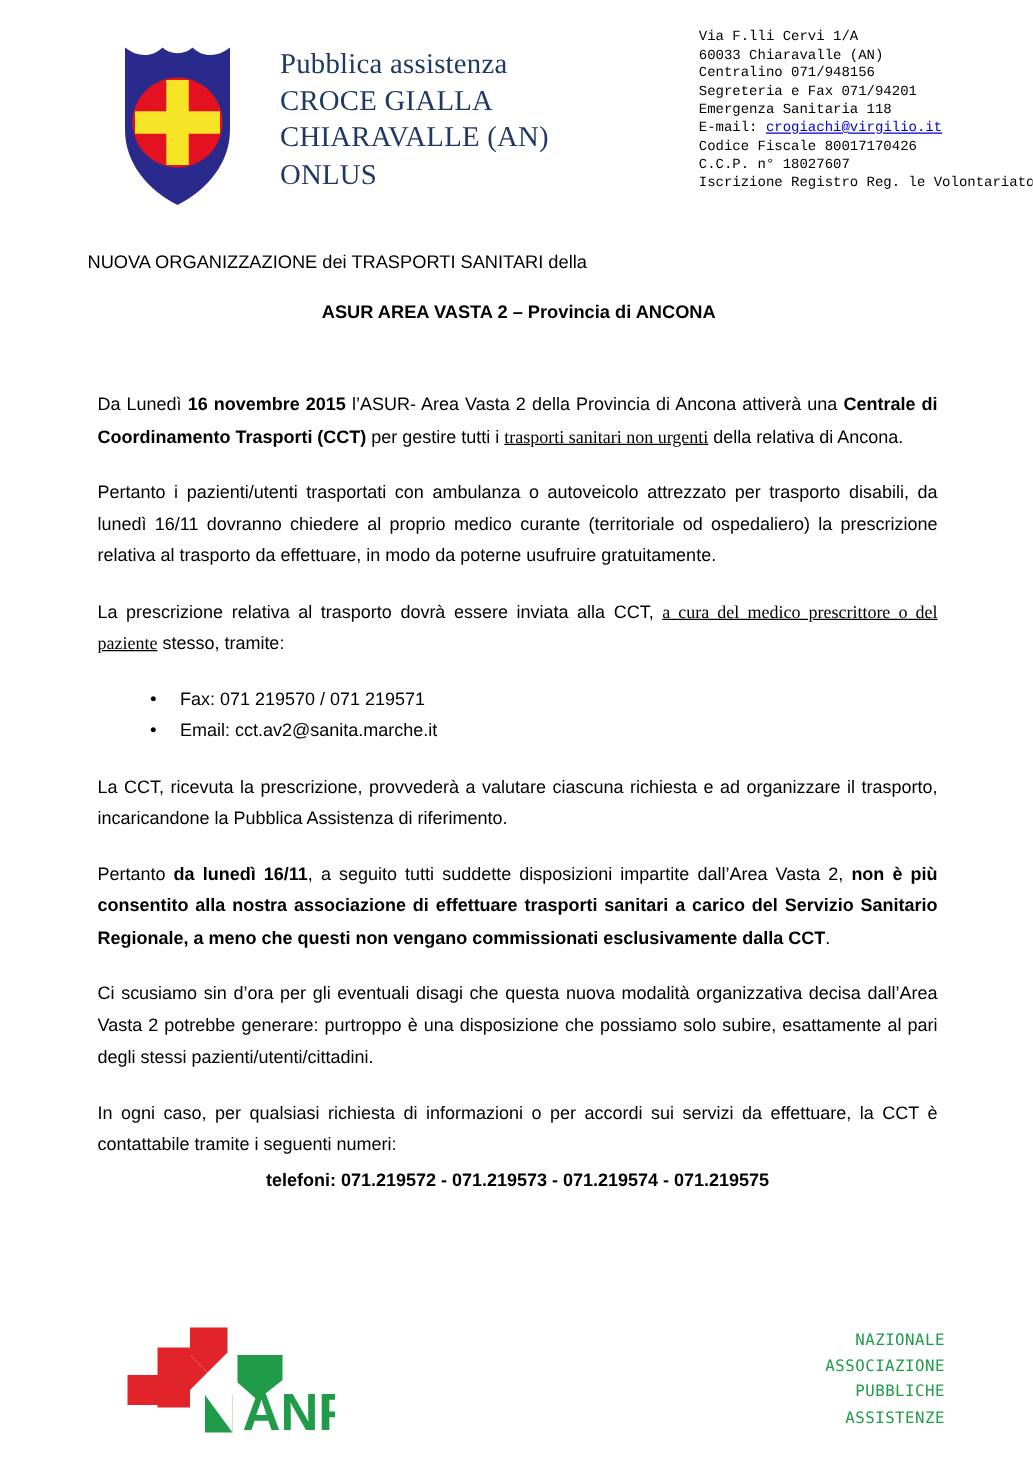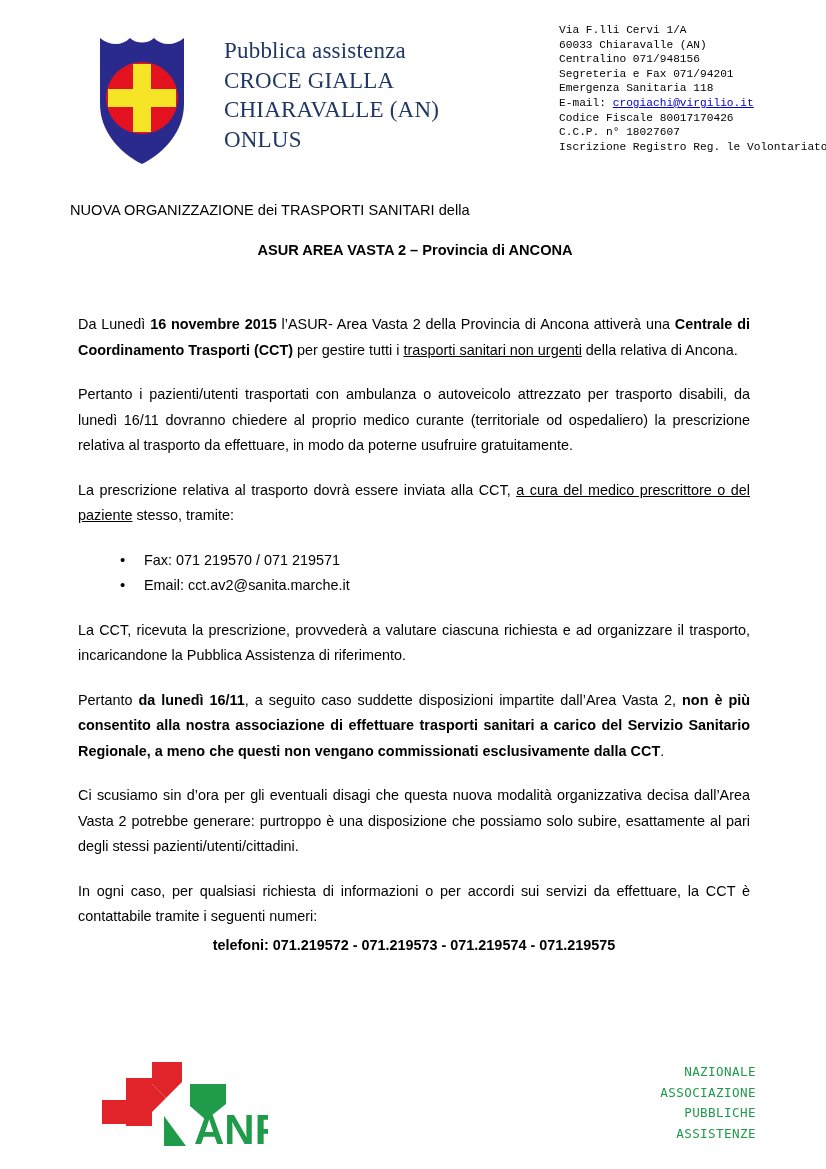--- a/index.html
+++ b/index.html
@@ -101,21 +101,21 @@
 
   p.para {
     margin: 0 0 19px 0;
     text-align: justify;
     text-justify: inter-word;
     font-size: 14.4px;
     line-height: 25.5px;
   }
   p.para.last { margin-bottom: 0; }
   p.para b { font-weight: bold; }
-  p.para u { text-decoration: underline; }
+  p.para u { text-decoration: underline; font-family: Liberation Serif, serif; }
 
   ul.bullets {
     margin: 12px 0 19px 0;
     padding: 0 0 0 42px;
     list-style: none;
   }
   ul.bullets li {
     font-size: 14.4px;
     line-height: 25.5px;
     position: relative;
@@ -215,21 +215,21 @@
 
     <p class="para"><span>La prescrizione relativa al trasporto dovrà essere inviata alla CCT, </span><u>a cura del medico prescrittore o del paziente</u><span> stesso, tramite:</span></p>
 
     <ul class="bullets">
       <li>Fax: 071 219570 / 071 219571</li>
       <li>Email: cct.av2@sanita.marche.it</li>
     </ul>
 
     <p class="para">La CCT, ricevuta la prescrizione, provvederà a valutare ciascuna richiesta e ad organizzare il trasporto, incaricandone la Pubblica Assistenza di riferimento.</p>
 
-    <p class="para"><span>Pertanto </span><b>da lunedì 16/11</b><span>, a seguito caso suddette disposizioni impartite dall’Area Vasta 2, </span><b>non è più consentito alla nostra associazione di effettuare trasporti sanitari a carico del Servizio Sanitario Regionale, a meno che questi non vengano commissionati esclusivamente dalla CCT</b><span>.</span></p>
+    <p class="para"><span>Pertanto </span><b>da lunedì 16/11</b><span>, a seguito tutti suddette disposizioni impartite dall’Area Vasta 2, </span><b>non è più consentito alla nostra associazione di effettuare trasporti sanitari a carico del Servizio Sanitario Regionale, a meno che questi non vengano commissionati esclusivamente dalla CCT</b><span>.</span></p>
 
     <p class="para">Ci scusiamo sin d’ora per gli eventuali disagi che questa nuova modalità organizzativa decisa dall’Area Vasta 2 potrebbe generare: purtroppo è una disposizione che possiamo solo subire, esattamente al pari degli stessi pazienti/utenti/cittadini.</p>
 
     <p class="para last">In ogni caso, per qualsiasi richiesta di informazioni o per accordi sui servizi da effettuare, la CCT è contattabile tramite i seguenti numeri:</p>
 
     <p class="phones">telefoni: 071.219572 - 071.219573 - 071.219574 - 071.219575</p>
   </div>
 
   <div class="footer">
 

